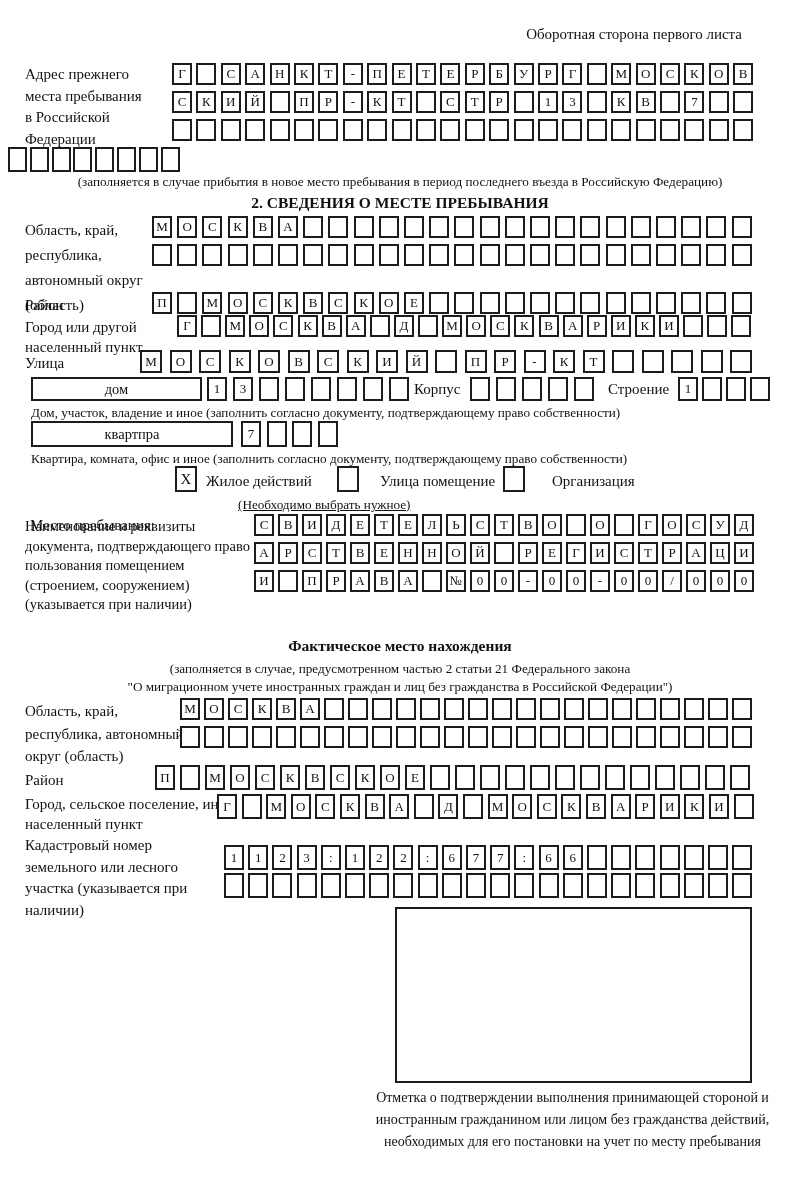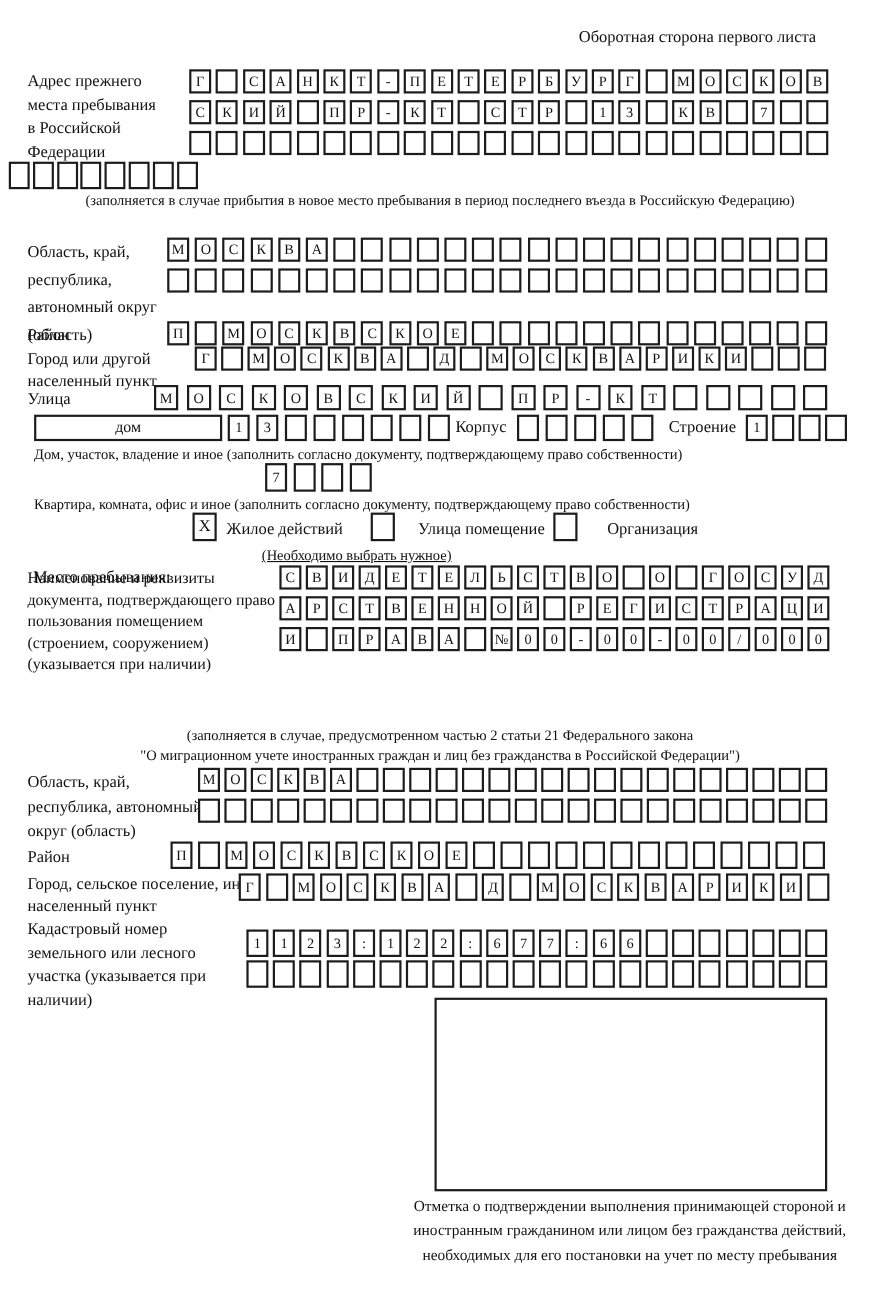--- a/index.html
+++ b/index.html
@@ -110,20 +110,21 @@
       <div class="cell" style="left: 21.8px; width: 19px; height: 25px; line-height: 21px;"></div>
       <div class="cell" style="left: 43.6px; width: 19px; height: 25px; line-height: 21px;"></div>
       <div class="cell" style="left: 65.4px; width: 19px; height: 25px; line-height: 21px;"></div>
       <div class="cell" style="left: 87.2px; width: 19px; height: 25px; line-height: 21px;"></div>
       <div class="cell" style="left: 109px; width: 19px; height: 25px; line-height: 21px;"></div>
       <div class="cell" style="left: 130.8px; width: 19px; height: 25px; line-height: 21px;"></div>
       <div class="cell" style="left: 152.6px; width: 19px; height: 25px; line-height: 21px;"></div>
     </div>
   <div class="t small center" style="left:0;top:173px;width:800px;">(заполняется в случае прибытия в новое место пребывания в период последнего въезда в Российскую Федерацию)</div>
 
+  <div class="t bold center" style="left:0;top:193px;width:800px;font-size:15.5px;">2. СВЕДЕНИЯ О МЕСТЕ ПРЕБЫВАНИЯ</div>
 
   <div class="t" style="left:25px;top:218px;width:127px;line-height:25px;">Область, край, республика, автономный округ (область)</div>
   <div class="cellrow" style="left:152px;top:216px;">
       <div class="cell" style="left: 0px; width: 20px; height: 22px; line-height: 18px;">М</div>
       <div class="cell" style="left: 25.2px; width: 20px; height: 22px; line-height: 18px;">О</div>
       <div class="cell" style="left: 50.4px; width: 20px; height: 22px; line-height: 18px;">С</div>
       <div class="cell" style="left: 75.6px; width: 20px; height: 22px; line-height: 18px;">К</div>
       <div class="cell" style="left: 100.8px; width: 20px; height: 22px; line-height: 18px;">В</div>
       <div class="cell" style="left: 126px; width: 20px; height: 22px; line-height: 18px;">А</div>
       <div class="cell" style="left: 151.2px; width: 20px; height: 22px; line-height: 18px;"></div>
@@ -274,20 +275,21 @@
     </div>
   <div class="t" style="left:608px;top:379px;">Строение</div>
   <div class="cellrow" style="left:678px;top:377px;">
       <div class="cell" style="left: 0px; width: 20px; height: 24px; line-height: 20px;">1</div>
       <div class="cell" style="left: 24px; width: 20px; height: 24px; line-height: 20px;"></div>
       <div class="cell" style="left: 48px; width: 20px; height: 24px; line-height: 20px;"></div>
       <div class="cell" style="left: 72px; width: 20px; height: 24px; line-height: 20px;"></div>
     </div>
   <div class="t small" style="left:31px;top:404px;">Дом, участок, владение и иное (заполнить согласно документу, подтверждающему право собственности)</div>
 
+  <div class="wbox" style="left:31px;top:421px;width:202px;height:26px;line-height:22px;">квартпра</div>
   <div class="cellrow" style="left:241px;top:421px;">
       <div class="cell" style="left: 0px; width: 20px; height: 26px; line-height: 22px;">7</div>
       <div class="cell" style="left: 25.5px; width: 20px; height: 26px; line-height: 22px;"></div>
       <div class="cell" style="left: 51px; width: 20px; height: 26px; line-height: 22px;"></div>
       <div class="cell" style="left: 76.5px; width: 20px; height: 26px; line-height: 22px;"></div>
     </div>
   <div class="t small" style="left:31px;top:450px;">Квартира, комната, офис и иное (заполнить согласно документу, подтверждающему право собственности)</div>
 
   <div class="t" style="left:30px;top:471px;margin-top:44px;">Место пребывания:</div>
   <div class="chk" style="left:175px;top:466px;">
@@ -368,20 +370,21 @@
       <div class="cell" style="left: 312px; width: 20px; height: 22px; line-height: 18px;">0</div>
       <div class="cell" style="left: 336px; width: 20px; height: 22px; line-height: 18px;">-</div>
       <div class="cell" style="left: 360px; width: 20px; height: 22px; line-height: 18px;">0</div>
       <div class="cell" style="left: 384px; width: 20px; height: 22px; line-height: 18px;">0</div>
       <div class="cell" style="left: 408px; width: 20px; height: 22px; line-height: 18px;">/</div>
       <div class="cell" style="left: 432px; width: 20px; height: 22px; line-height: 18px;">0</div>
       <div class="cell" style="left: 456px; width: 20px; height: 22px; line-height: 18px;">0</div>
       <div class="cell" style="left: 480px; width: 20px; height: 22px; line-height: 18px;">0</div>
     </div>
 
+  <div class="t bold center" style="left:0;top:636px;width:800px;font-size:15.5px;">Фактическое место нахождения</div>
   <div class="t small center" style="left:0;top:660px;width:800px;">(заполняется в случае, предусмотренном частью 2 статьи 21 Федерального закона</div>
   <div class="t small center" style="left:0;top:678px;width:800px;">"О миграционном учете иностранных граждан и лиц без гражданства в Российской Федерации")</div>
 
   <div class="t" style="left:25px;top:700px;width:165px;line-height:22.5px;">Область, край, республика, автономный округ (область)</div>
   <div class="cellrow" style="left:180px;top:698px;">
       <div class="cell" style="left: 0px; width: 20px; height: 22px; line-height: 18px;">М</div>
       <div class="cell" style="left: 24px; width: 20px; height: 22px; line-height: 18px;">О</div>
       <div class="cell" style="left: 48px; width: 20px; height: 22px; line-height: 18px;">С</div>
       <div class="cell" style="left: 72px; width: 20px; height: 22px; line-height: 18px;">К</div>
       <div class="cell" style="left: 96px; width: 20px; height: 22px; line-height: 18px;">В</div>

